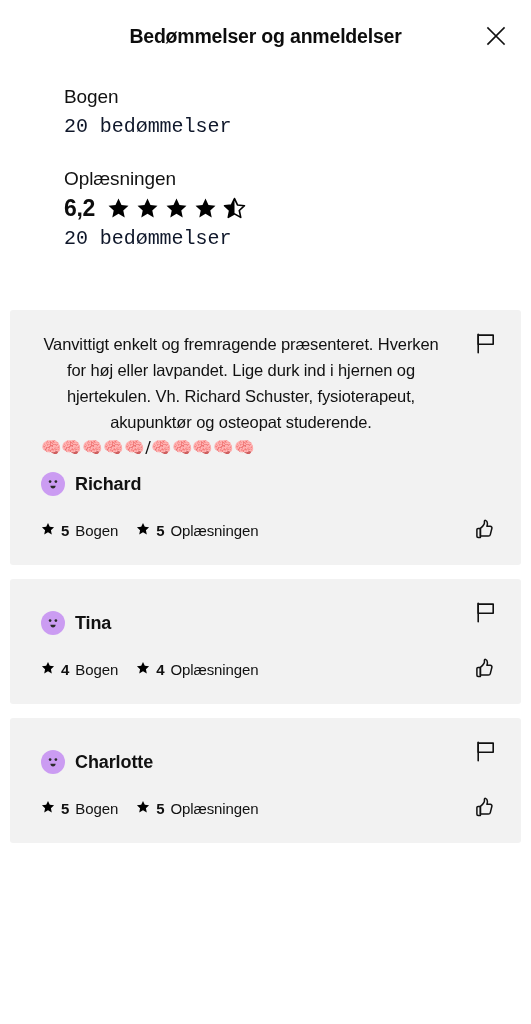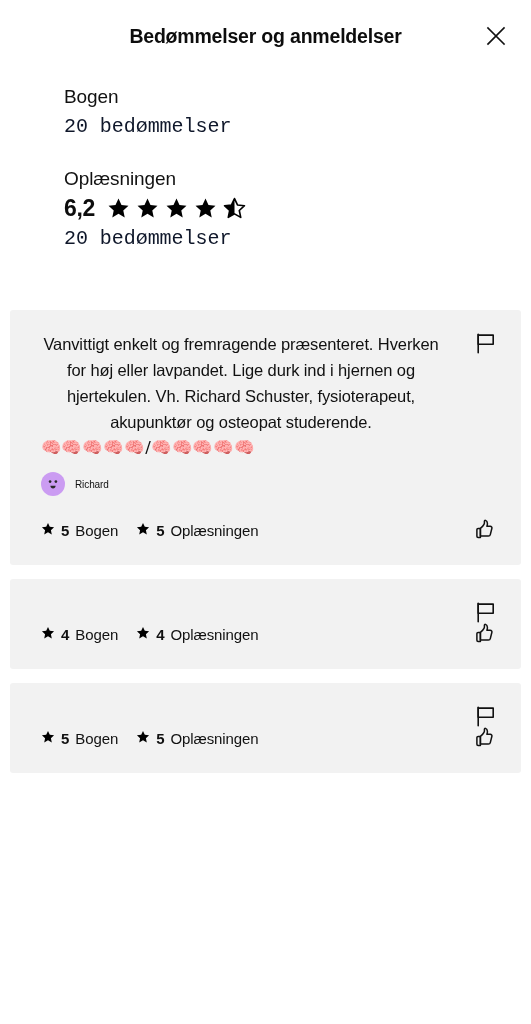--- a/index.html
+++ b/index.html
@@ -144,22 +144,22 @@
     height: 24px;
     border-radius: 50%;
     background: #cb9cf2;
     display: flex;
     align-items: center;
     justify-content: center;
     flex: none;
   }
   .avatar svg { display: block; }
   .reviewer-name {
-    font-size: 10px;
-    font-weight: normal;
+    font-size: 18px;
+    font-weight: bold;
     color: #111111;
     letter-spacing: -0.1px;
   }
 
   .review-footer {
     display: flex;
     align-items: center;
     margin-top: 19px;
     min-height: 26px;
   }
@@ -310,20 +310,30 @@
 
   <div class="review-card">
     <button class="flag-btn" aria-label="Rapportér">
       <span>
         <svg width="20" height="21" viewBox="0 0 20 21" aria-hidden="true">
           <path d="M2.2 1.2v18.6" stroke="#111" stroke-width="1.6" stroke-linecap="round" fill="none"></path>
           <path d="M2.2 2.1h15v9.2h-15z" stroke="#111" stroke-width="1.6" fill="none" stroke-linejoin="round"></path>
         </svg>
       </span>
     </button>
+    <div class="reviewer">
+      <span class="avatar">
+        <svg width="18" height="18" viewBox="0 0 18 18" aria-hidden="true">
+          <circle cx="6.1" cy="6.6" r="1.35" fill="#2b2b2b"></circle>
+          <circle cx="11.9" cy="6.6" r="1.35" fill="#2b2b2b"></circle>
+          <path d="M6.4 10.7h5.2c0 1.7-1.2 2.7-2.6 2.7s-2.6-1-2.6-2.7z" fill="#2b2b2b"></path>
+        </svg>
+      </span>
+      <span class="reviewer-name">Tina</span>
+    </div>
     <div class="review-footer">
       <div class="ratings">
         <div class="rating-item">
           <span class="mini-star"><svg width="14" height="14" viewBox="0 0 24 24">
                 <path d="M12 1.6l3.1 6.7 7.3.8-5.4 5 1.5 7.2L12 17.6 5.5 21.3 7 14.1 1.6 9.1l7.3-.8z" fill="#000"></path>
               </svg></span>
           <span class="rating-value">4</span>
           <span class="rating-name">Bogen</span>
         </div>
         <div class="rating-item">
@@ -345,20 +355,30 @@
 
   <div class="review-card">
     <button class="flag-btn" aria-label="Rapportér">
       <span>
         <svg width="20" height="21" viewBox="0 0 20 21" aria-hidden="true">
           <path d="M2.2 1.2v18.6" stroke="#111" stroke-width="1.6" stroke-linecap="round" fill="none"></path>
           <path d="M2.2 2.1h15v9.2h-15z" stroke="#111" stroke-width="1.6" fill="none" stroke-linejoin="round"></path>
         </svg>
       </span>
     </button>
+    <div class="reviewer">
+      <span class="avatar">
+        <svg width="18" height="18" viewBox="0 0 18 18" aria-hidden="true">
+          <circle cx="6.1" cy="6.6" r="1.35" fill="#2b2b2b"></circle>
+          <circle cx="11.9" cy="6.6" r="1.35" fill="#2b2b2b"></circle>
+          <path d="M6.4 10.7h5.2c0 1.7-1.2 2.7-2.6 2.7s-2.6-1-2.6-2.7z" fill="#2b2b2b"></path>
+        </svg>
+      </span>
+      <span class="reviewer-name">Charlotte</span>
+    </div>
     <div class="review-footer">
       <div class="ratings">
         <div class="rating-item">
           <span class="mini-star"><svg width="14" height="14" viewBox="0 0 24 24">
                 <path d="M12 1.6l3.1 6.7 7.3.8-5.4 5 1.5 7.2L12 17.6 5.5 21.3 7 14.1 1.6 9.1l7.3-.8z" fill="#000"></path>
               </svg></span>
           <span class="rating-value">5</span>
           <span class="rating-name">Bogen</span>
         </div>
         <div class="rating-item">

